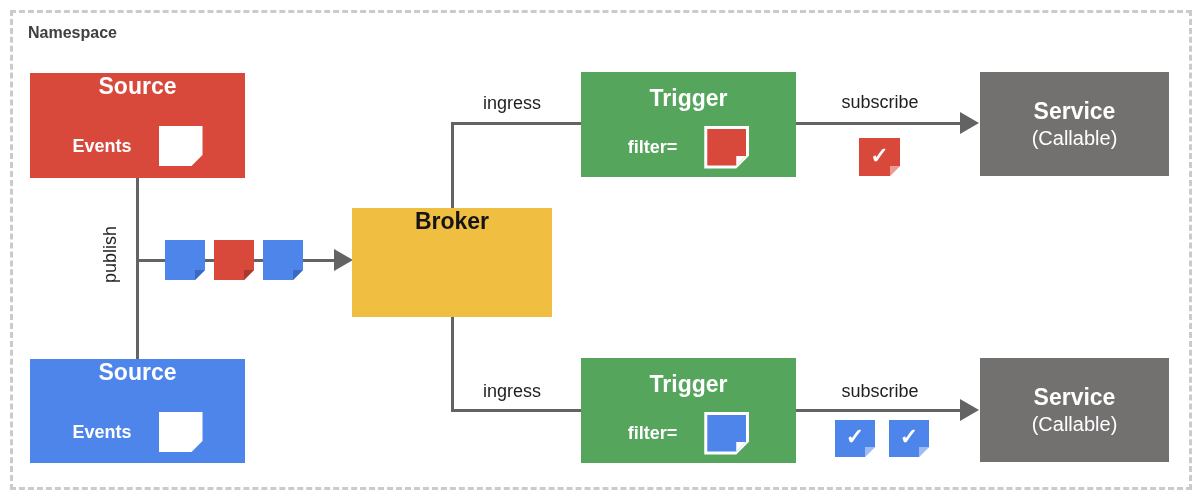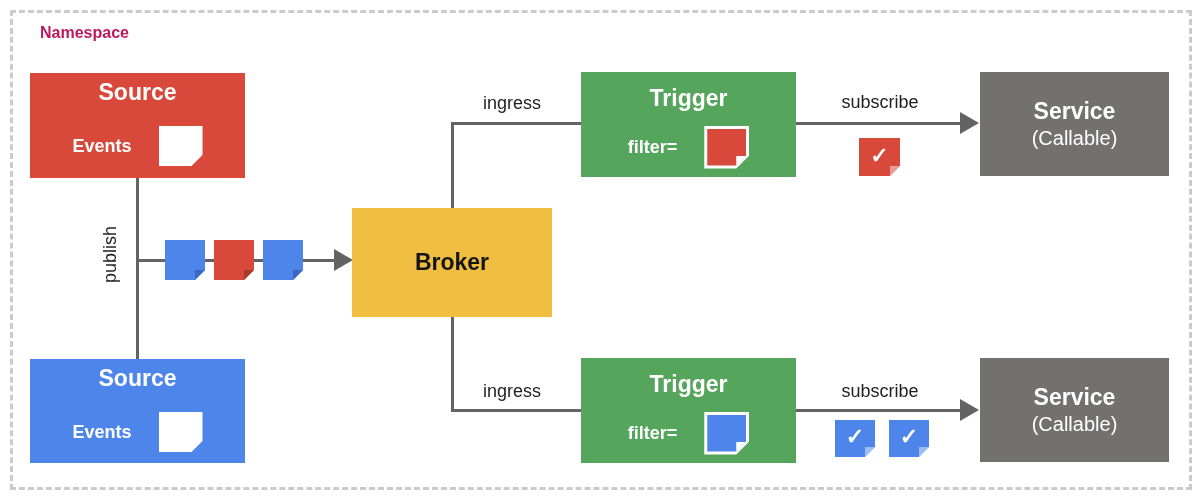--- a/index.html
+++ b/index.html
@@ -10,35 +10,35 @@
     --gray:#737070;
     --line:#636363;
     --ink:#1f1f1f;
   }
   html,body{margin:0;padding:0;background:#ffffff;}
   body{font-family:"Liberation Sans", sans-serif;}
   .stage{position:relative;width:1200px;height:499px;background:#ffffff;overflow:hidden;}
 
   
   .frame{position:absolute;left:10px;top:10px;width:1176px;height:474px;border:3px dashed #cbcbcb;}
-  .ns-label{position:absolute;left:40px;top:24px;font-size:16px;font-weight:bold;color:#be185d;}
+  .ns-label{position:absolute;left:28px;top:24px;font-size:16px;font-weight:bold;color:#404040;}
 
   
   .line{position:absolute;background:var(--line);z-index:1;}
   .arrow-right{position:absolute;width:0;height:0;border-top:11px solid transparent;
     border-bottom:11px solid transparent;border-left:19px solid var(--line);z-index:1;}
 
   
   .edge-label{position:absolute;font-size:18px;color:var(--ink);text-align:center;z-index:3;}
   .edge-label.vertical{transform:rotate(-90deg);}
 
   
   .box{position:absolute;color:#ffffff;z-index:2;}
-  .box .title{text-align:center;font-weight:bold;font-size:23px;padding-top:6px;}
-  .box.broker-box{display:flex;align-items:center;justify-content:center;}
+  .box .title{text-align:center;font-weight:bold;font-size:23px;padding-top:0;}
+  .box.broker-box{display:flex;align-items:flex-start;justify-content:center;}
   .box.broker-box .title{padding-top:0;color:#151515;}
   .box.service-box{display:flex;flex-direction:column;align-items:center;justify-content:center;}
   .box.service-box .title{padding-top:0;}
   .box .subtitle{font-size:20px;font-weight:normal;margin-top:2px;}
   .box-row{position:absolute;left:0;width:100%;display:flex;justify-content:center;
     align-items:center;gap:27px;font-weight:bold;font-size:18px;}
 
   
   .note{position:absolute;z-index:2;--cut:10px;}
   .note .fill{position:absolute;inset:0;background:var(--c);

